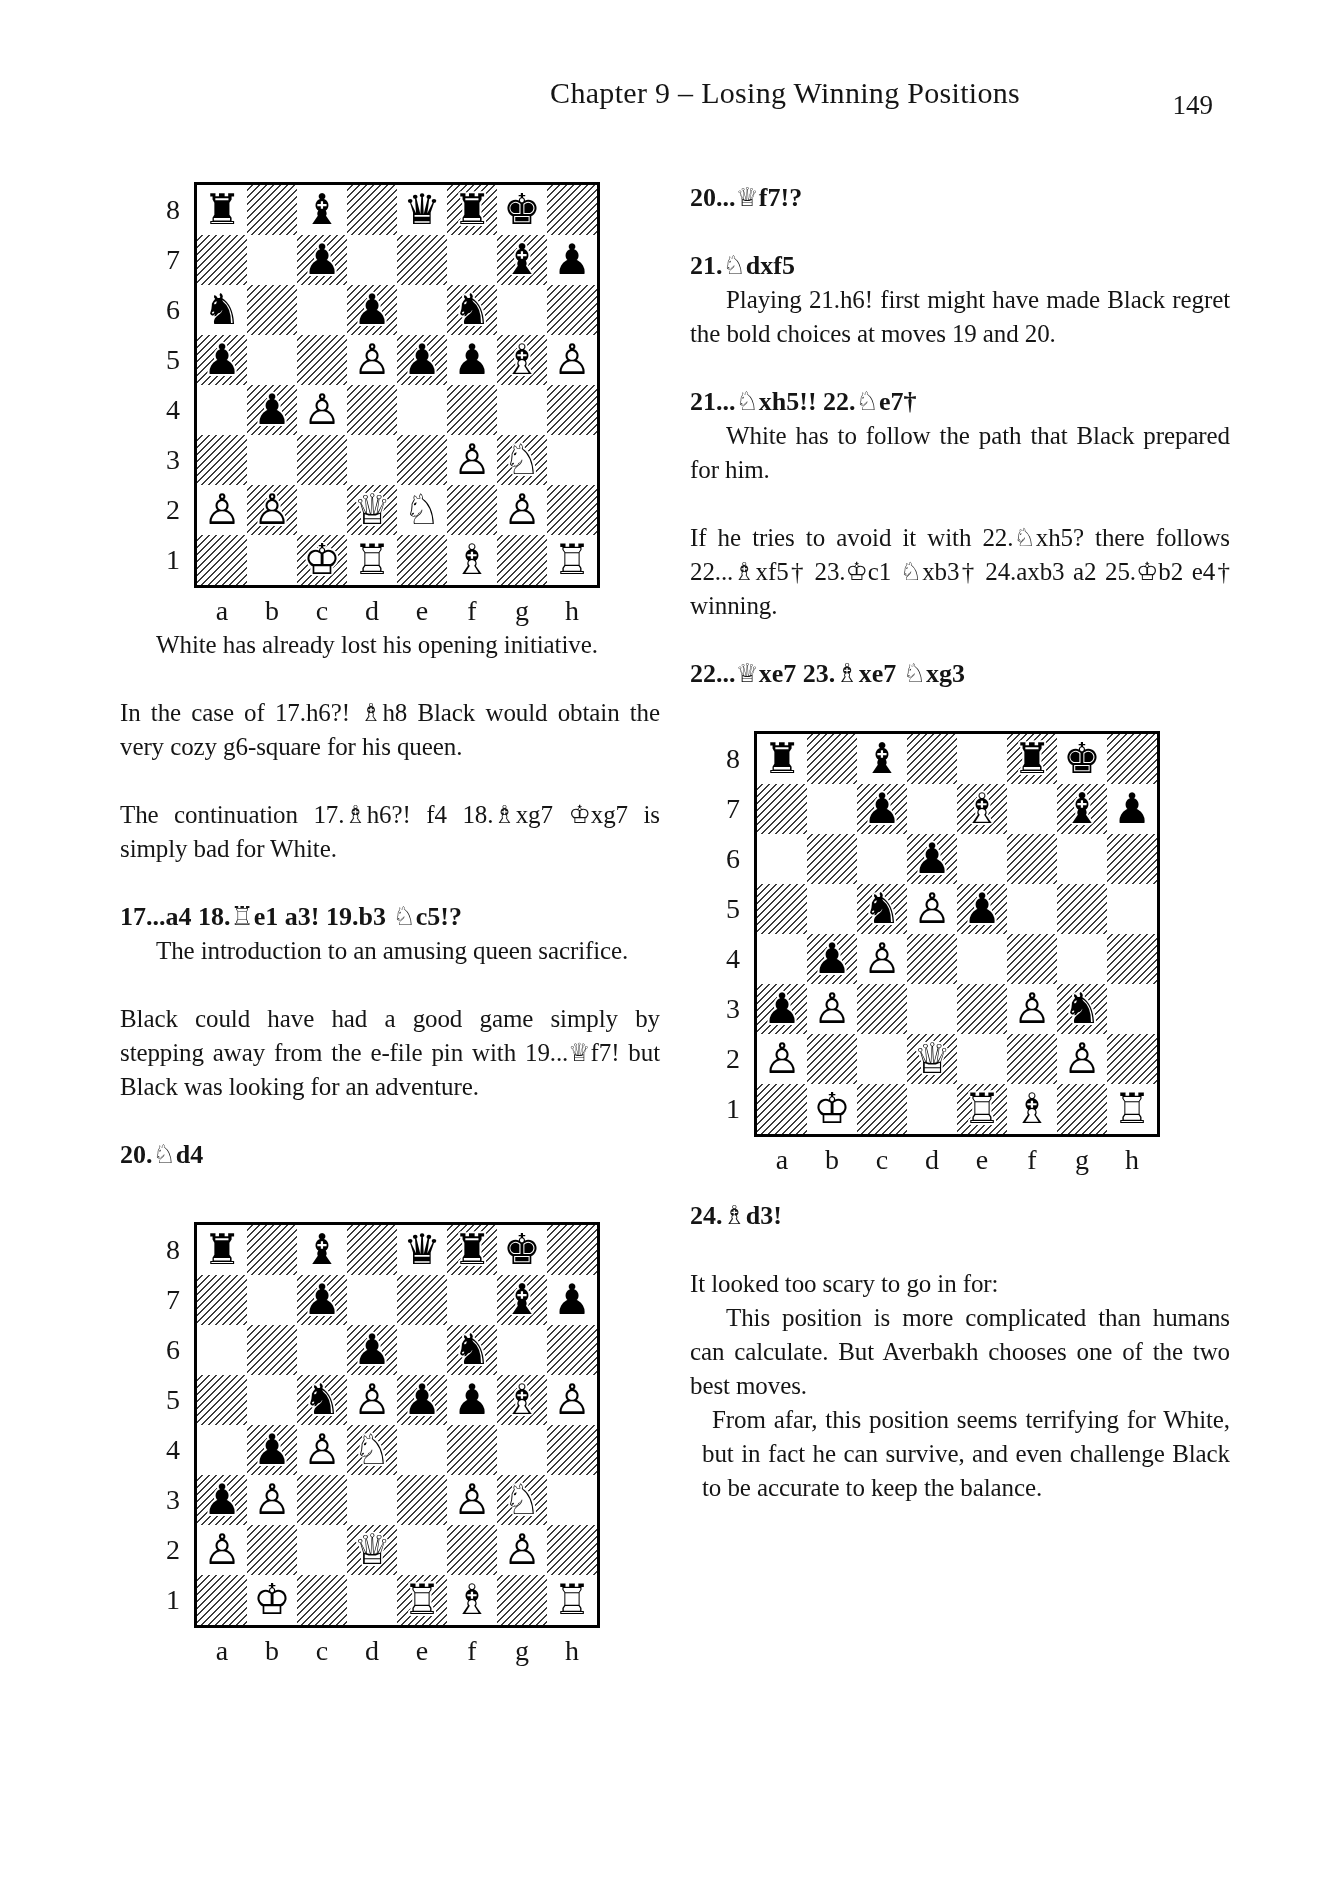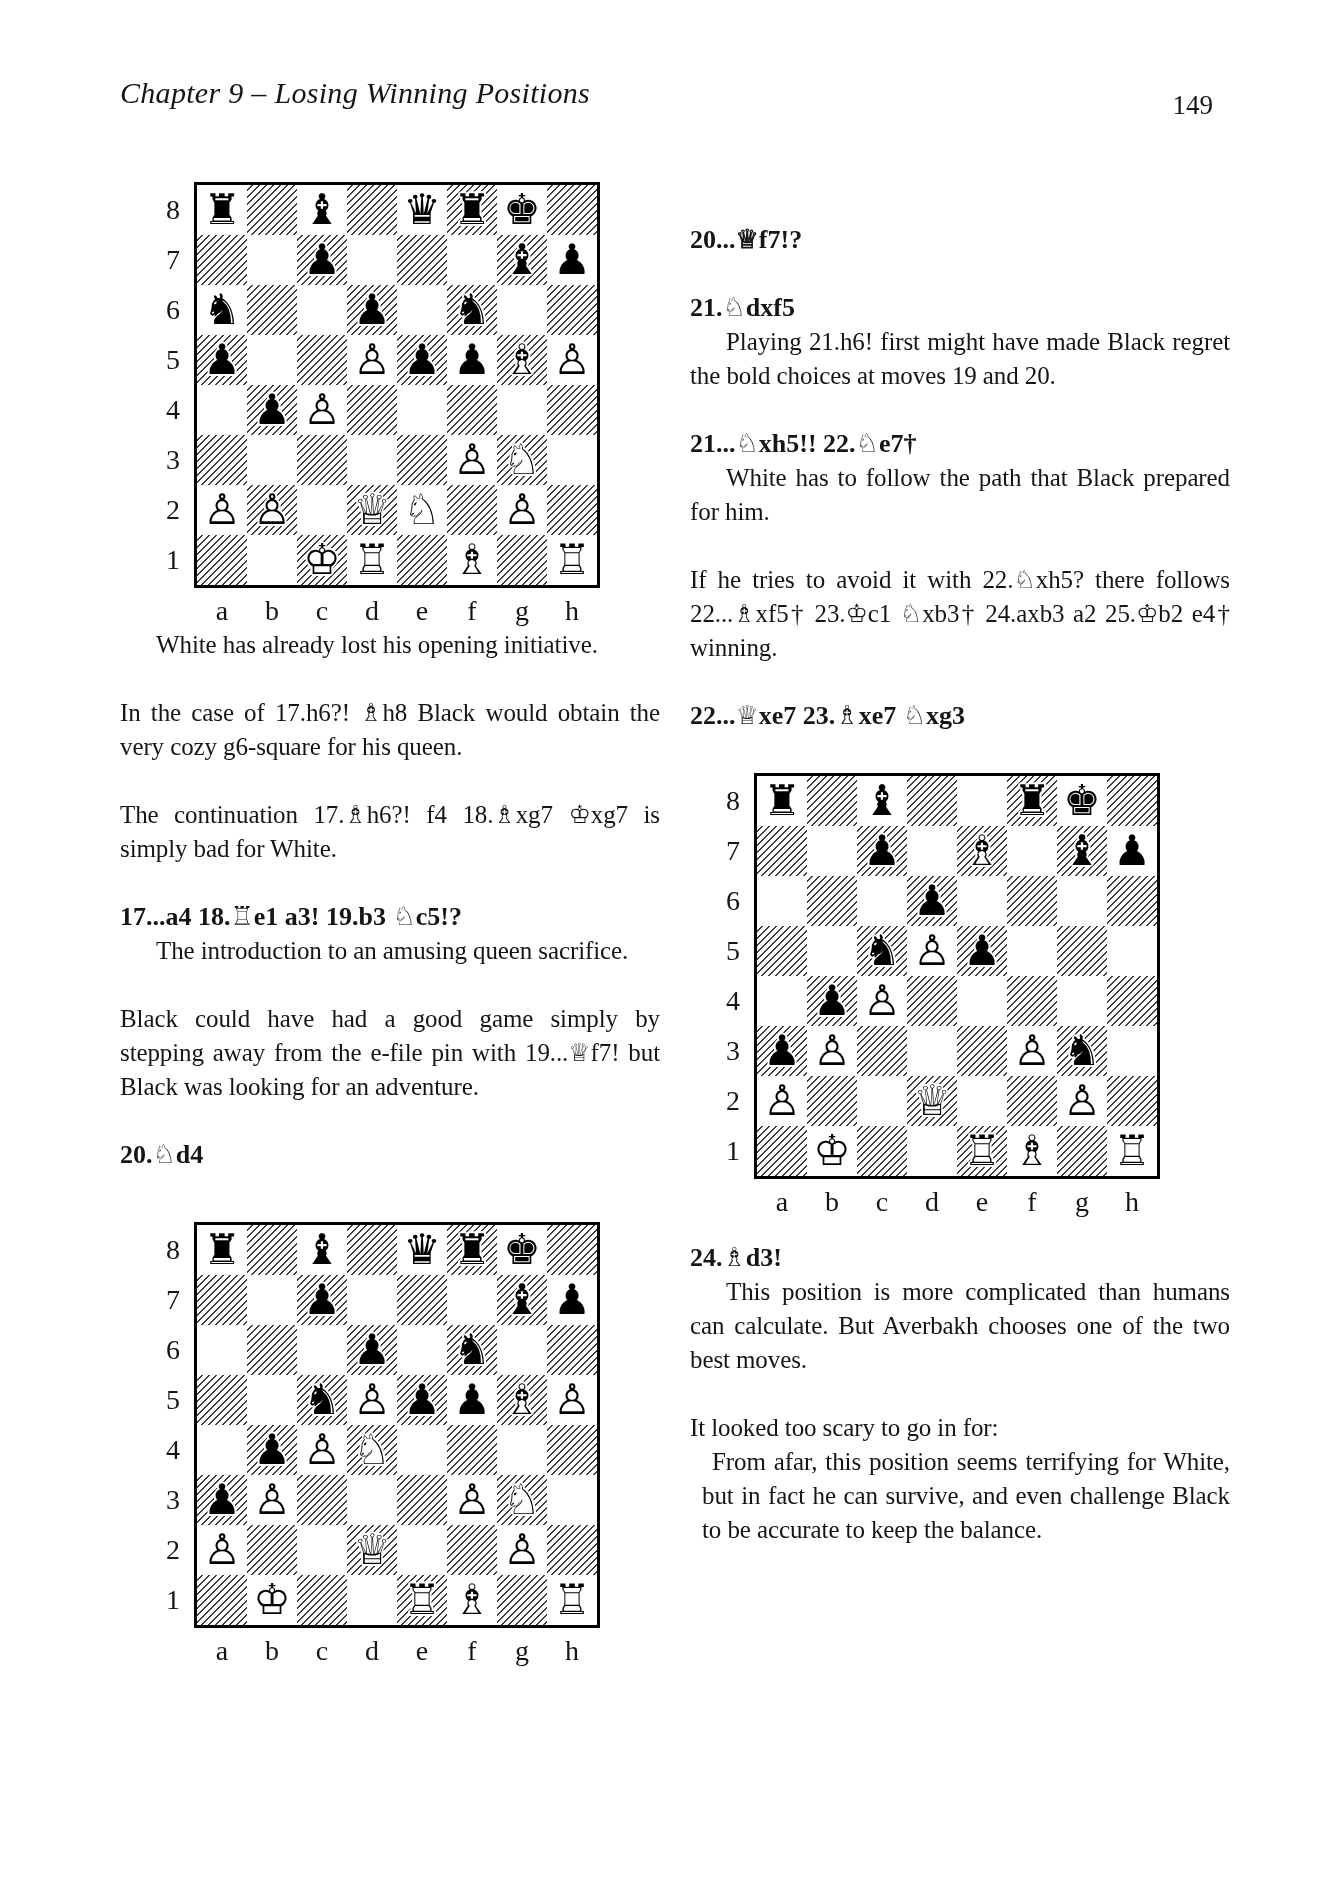--- a/index.html
+++ b/index.html
@@ -1,30 +1,30 @@
 <!DOCTYPE html>
 <html><head>
 <meta charset="utf-8">
 <style>
   html,body{margin:0;padding:0;background:#fff;}
   .page{position:relative;width:1339px;height:1890px;background:#ffffff;
         font-family:"Liberation Serif","DejaVu Sans",serif;color:#151515;overflow:hidden;}
-  .header-title{position:absolute;top:76px;left:120px;width:900px;text-align:left;
-        font-size:30px;letter-spacing:.3px;font-style:italic;}
+  .header-title{position:absolute;top:76px;left:120px;width:900px;text-align:right;
+        font-size:30px;letter-spacing:.3px;}
   .pageno{position:absolute;top:78px;right:126px;font-size:27px;margin-top:12px;}
   .col{position:absolute;top:150px;width:540px;}
   .col.leftcol{left:120px;}
   .col.rightcol{left:690px;}
   .p{font-size:25px;line-height:34px;text-align:justify;text-indent:36px;margin:0;letter-spacing:-0.1px;}
   .p.flush{text-indent:0;}
   .p.gap{margin-top:34px;}
   .p.blockind{margin-left:12px;text-indent:10px;}
   .mv{font-size:26px;line-height:34px;font-weight:700;margin:0;}
   .mv.gap{margin-top:34px;}
-  .mv.first{margin-top:73px;font-family:Liberation Serif, serif;}
+  .mv.first{margin-top:31px;}
   .mv.ad{margin-top:22px;}
   .diag.d1{margin:32px 0 0 28px;}
   .diag.d2{margin:50px 0 0 28px;}
   .diag.d3{margin:40px 0 0 18px;}
   .drow{display:flex;}
   .ranks{width:46px;display:grid;grid-auto-rows:50px;padding-top:3px;}
   .rlab{font-size:28px;text-align:right;padding-right:14px;line-height:50px;}
   .board{display:grid;grid-template-columns:repeat(8,50px);grid-auto-rows:50px;
          border:3px solid #000;background:#fff;}
   .sq{position:relative;}
@@ -541,18 +541,18 @@
           <div class="flab">b</div>
           <div class="flab">c</div>
           <div class="flab">d</div>
           <div class="flab">e</div>
           <div class="flab">f</div>
           <div class="flab">g</div>
           <div class="flab">h</div>
         </div>
       </div>
     <div class="mv ad">24.♗d3!</div>
+    <div class="p flush gap">It looked too scary to go in for:</div>
     <div class="p">This position is more complicated than humans can calculate. But Averbakh chooses one of the two best moves.</div>
-    <div class="p flush gap">It looked too scary to go in for:</div>
     <div class="p flush blockind">From afar, this position seems terrifying for White, but in fact he can survive, and even challenge Black to be accurate to keep the balance.</div>
   </div>
 
 </div>
 
 </body></html>

